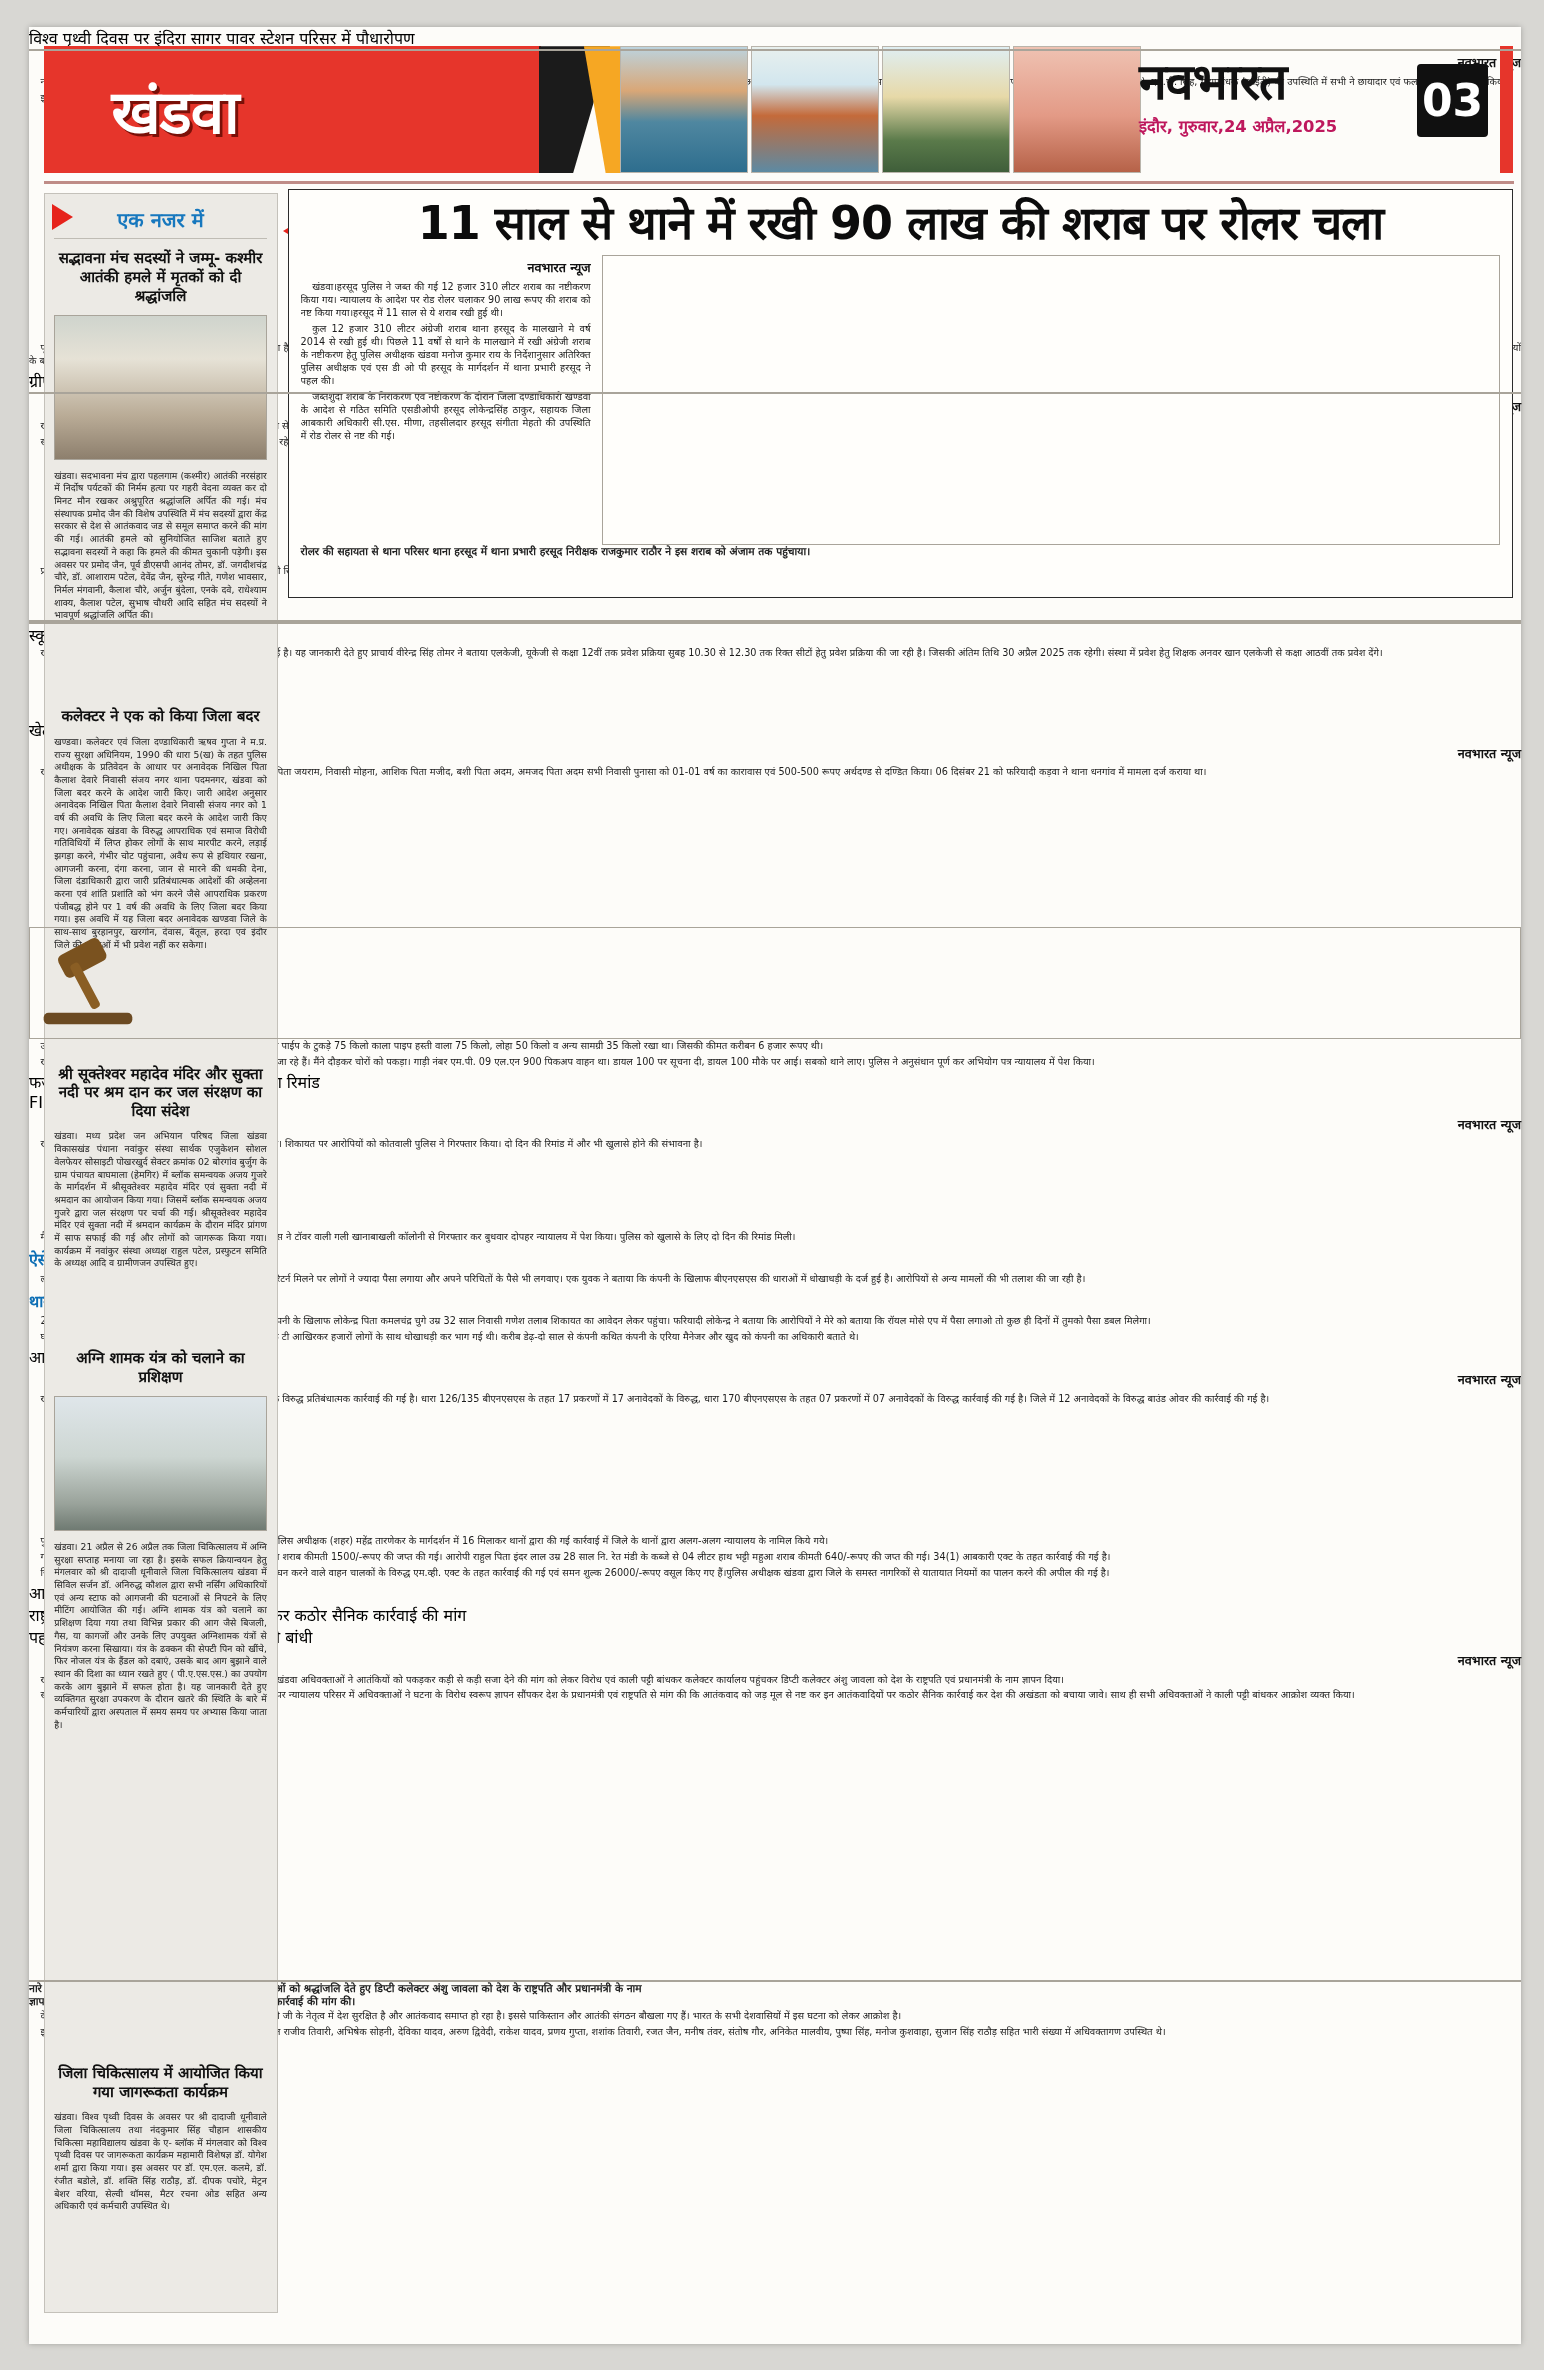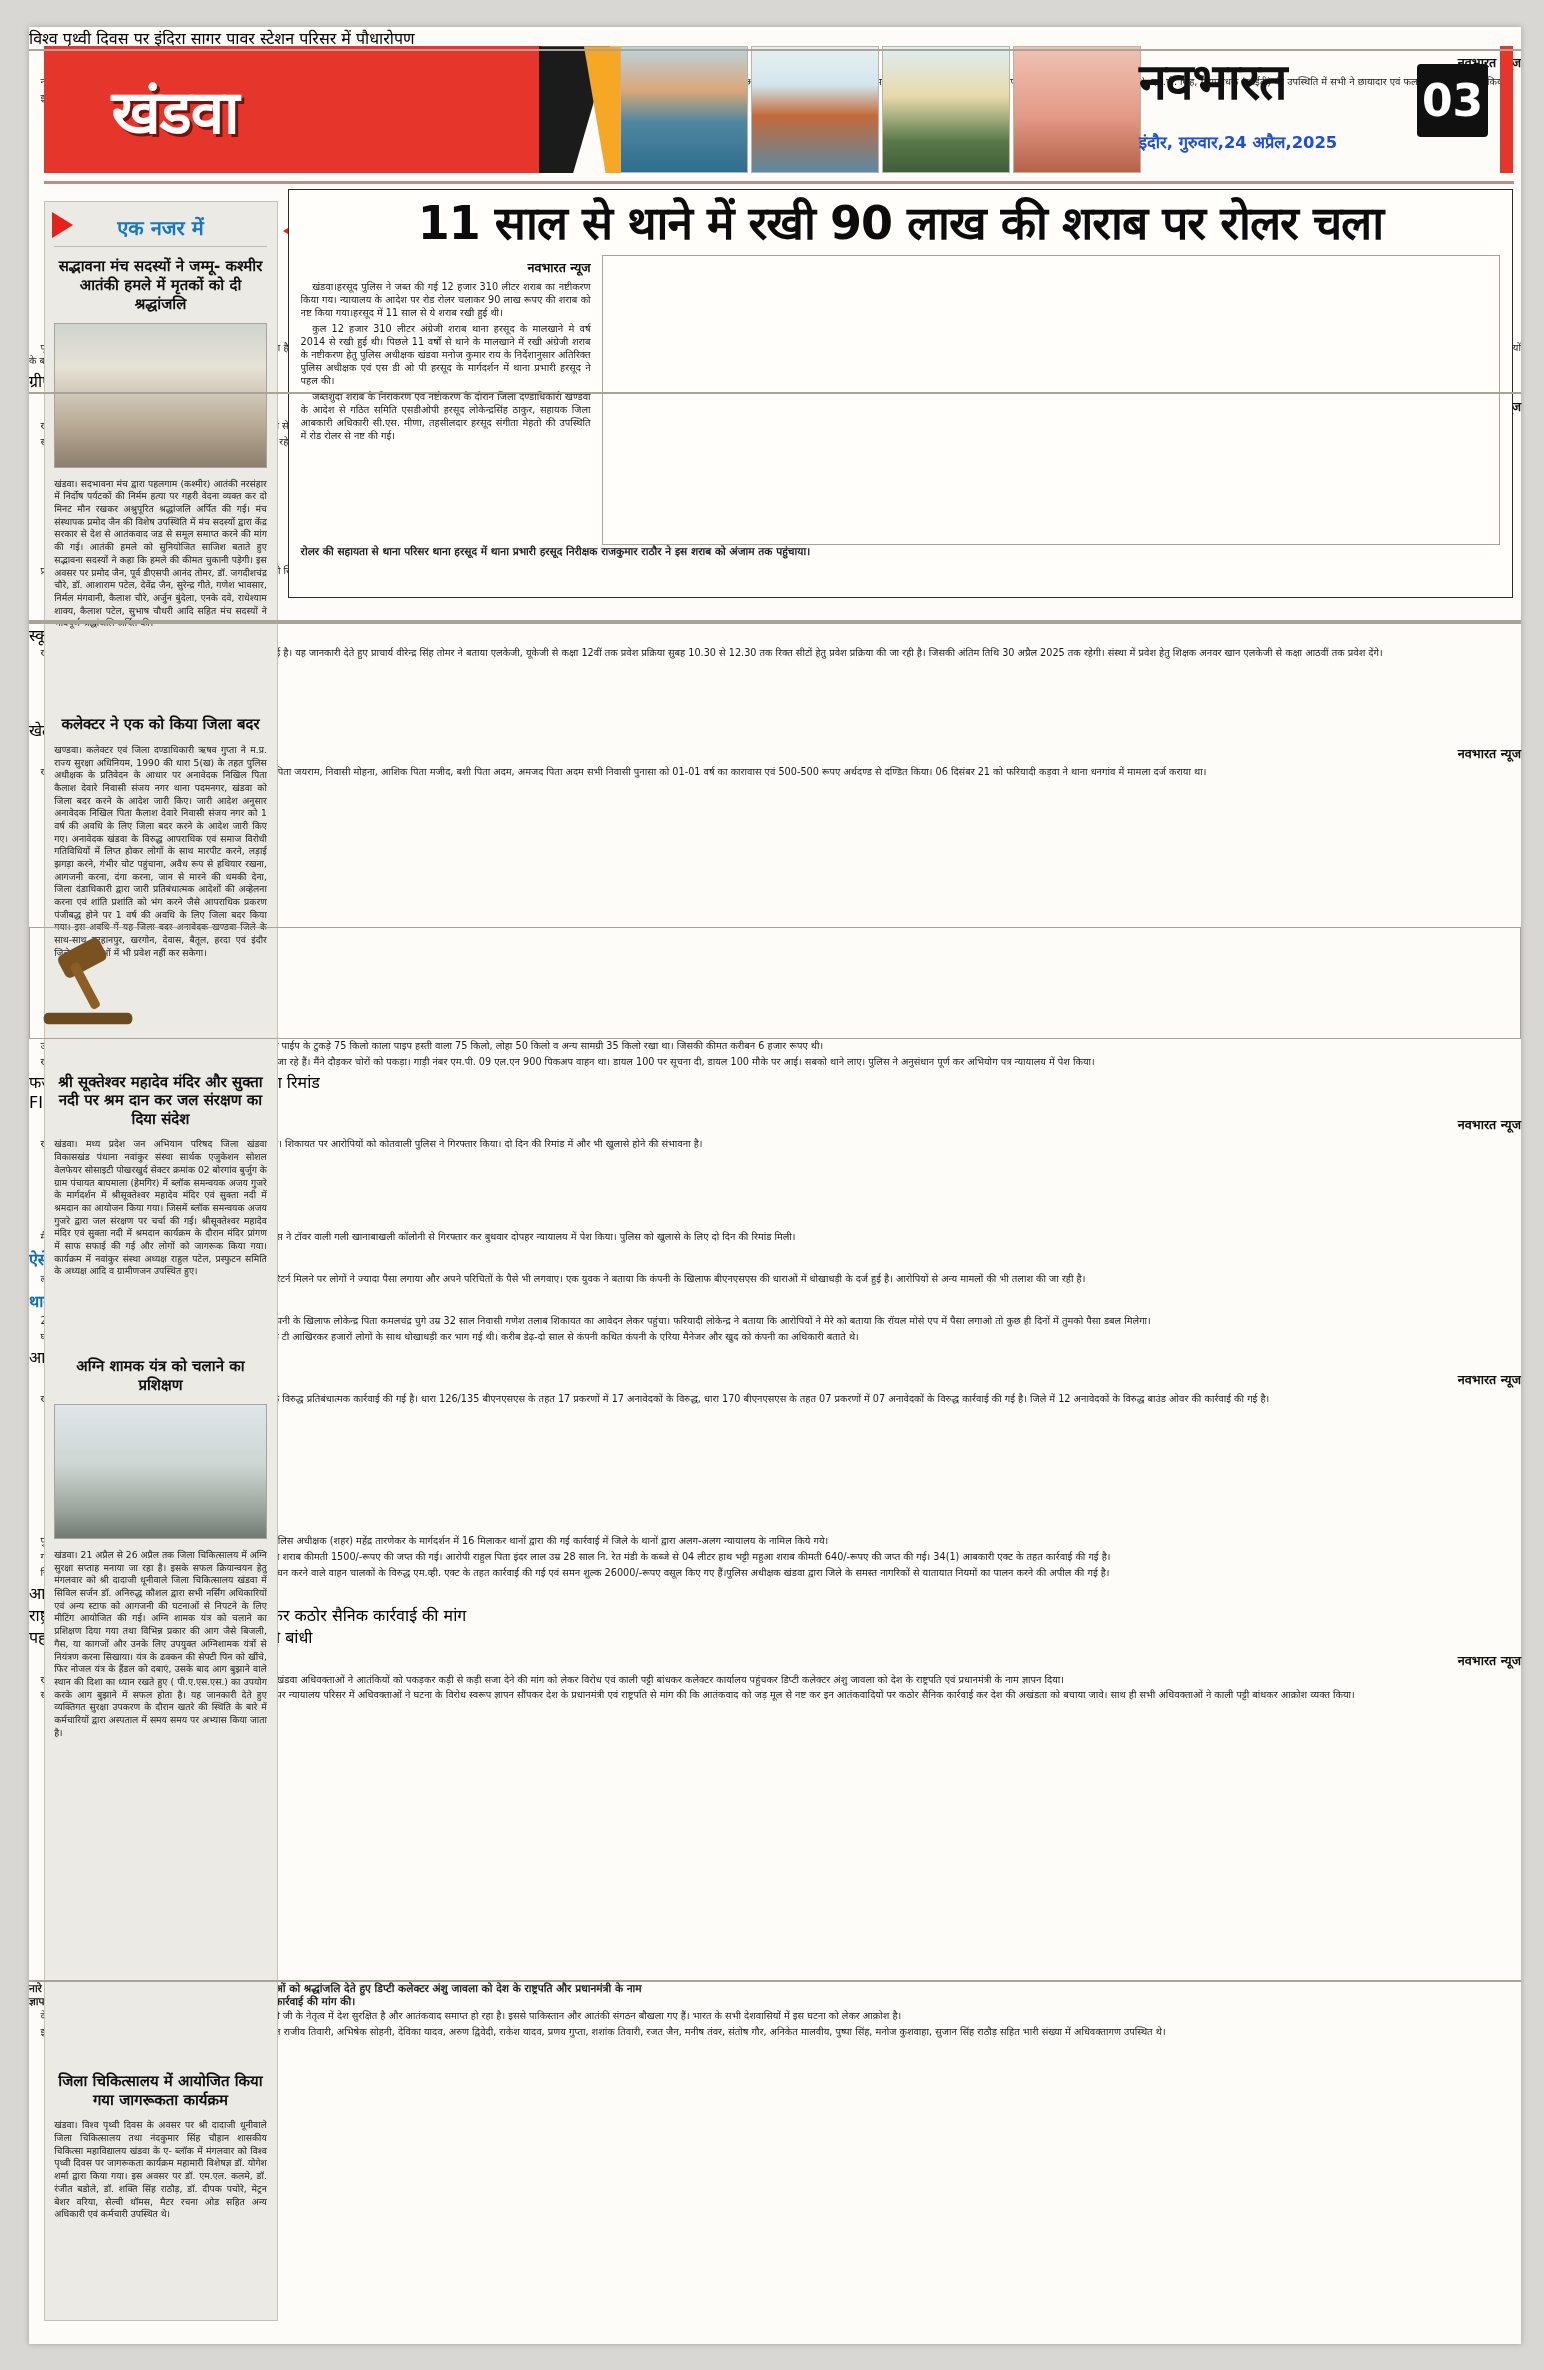--- a/index.html
+++ b/index.html
@@ -14,35 +14,35 @@
   .ribbon-black { position:absolute; left:510px; top:19.3px; width:71px; height:127px; background:#1b1b1b; clip-path:polygon(0 0,100% 0,48% 100%,0 100%); }
   .ribbon-orange { position:absolute; left:537px; top:19.3px; width:64px; height:127px; background:#f6a723; clip-path:polygon(28% 0,100% 0,100% 100%,62% 100%); }
   .hdr-photos { position:absolute; left:591px; top:19.3px; width:521px; height:127px; display:flex; gap:2.9px; }
   .hdr-photos > div { flex:1; border:1px solid #b9b4ab; }
   .ph-ghat   { background:linear-gradient(180deg,#bcd3de 0%,#d9a777 35%,#4f87a0 60%,#2e6e8e 100%); }
   .ph-temple { background:linear-gradient(180deg,#e8f0ee 0%,#d2e6ee 30%,#c46a3a 55%,#5d8aa3 100%); }
   .ph-gopuram{ background:linear-gradient(180deg,#dfeef2 0%,#e7d9a8 40%,#5a7a4a 75%,#3f5e3a 100%); }
   .ph-pink   { background:linear-gradient(180deg,#efc2b2 0%,#e39a86 55%,#b66248 100%); }
   .masthead { position:absolute; left:1110px; top:29px; width:270px; }
   .masthead-title { font-size:50px; font-weight:bold; color:#111; letter-spacing:-1px; line-height:1.05; }
-  .masthead-date { font-size:16.4px; font-weight:bold; color:#1d4ed8; margin-top:21px; }
+  .masthead-date { font-size:16.4px; font-weight:bold; color:#be185d; margin-top:5px; }
   .pageno { position:absolute; left:1388px; top:37px; width:71px; height:73px; background:#101010; color:#fff; font-size:44px; font-weight:bold; display:flex; align-items:center; justify-content:center; border-radius:3.9px; }
   .redbar { position:absolute; left:1471px; top:19.3px; width:12.6px; height:127px; background:#e6352b; }
   .hdr-rule { position:absolute; left:14.5px; top:154px; width:1470px; height:2.9px; background:#8d2f2a; opacity:.55; }
 
   
   .body-text { font-size:9.7px; line-height:1.34; text-align:justify; color:#1c1c1c; overflow:hidden; }
   .body-text p { text-indent:11.6px; margin-bottom:2.9px; }
   .byline { text-align:right; font-weight:bold; font-size:12.6px; color:#111; margin:3.9px 0; }
   .caption { font-size:10.6px; font-weight:bold; color:#222; line-height:1.3; }
   .subhead-blue { color:#0e6fb5; font-weight:bold; font-size:16px; margin:5.8px 0 1.9px; }
   .photo { position:relative; overflow:hidden; border:1px solid #a9a49a; }
 
   
-  .rail { position:absolute; left:14.5px; top:166px; width:234px; height:2120px; background:#eceae5; border:1px solid #c4c1ba; padding:9.7px 9.7px 11.6px; display:flex; flex-direction:column; gap:9.7px;margin-top:8px; }
+  .rail { position:absolute; left:14.5px; top:166px; width:234px; height:2120px; background:#eceae5; border:1px solid #c4c1ba; padding:9.7px 9.7px 11.6px; display:flex; flex-direction:column; gap:9.7px; }
   .rail-title-row { position:relative; text-align:center; padding:1.9px 0 5.8px; border-bottom:1.9px solid #bfbcb4; }
   .tri-right { position:absolute; left:-1.9px; top:0; width:0; height:0; border-top:13.5px solid transparent; border-bottom:13.5px solid transparent; border-left:21px solid #e6231b; }
   .rail-title { color:#1778be; font-size:20px; font-weight:bold; }
   .rail-head { font-size:15px; font-weight:bold; color:#101010; text-align:center; line-height:1.25; }
   .rail-body { font-size:9.2px; line-height:1.38; text-align:justify; color:#222; overflow:hidden; }
   .ph-tribute { height:145px; background:linear-gradient(180deg,#cfd4cd 0%,#e6e2d6 30%,#b9ab96 70%,#8d7f6d 100%); }
   .ph-fire { height:135px; background:linear-gradient(180deg,#dfe6ea 0%,#cdd6d2 45%,#9aa39b 80%,#6f7a72 100%); }
   .tri-left-big { position:absolute; left:254px; top:189px; width:0; height:0; border-top:15.4px solid transparent; border-bottom:15.4px solid transparent; border-right:25px solid #e6231b; }
 
   

